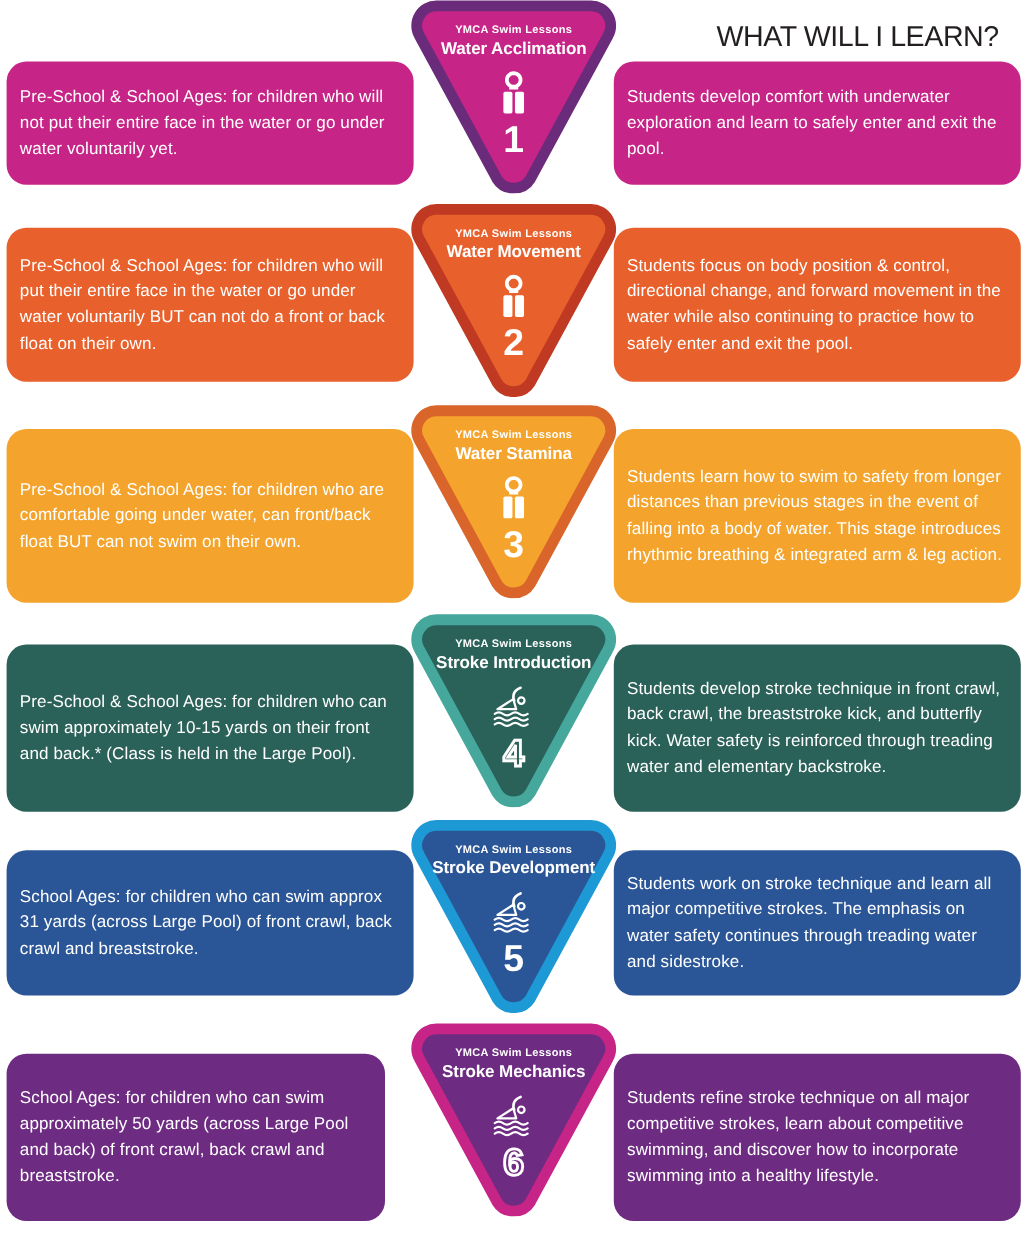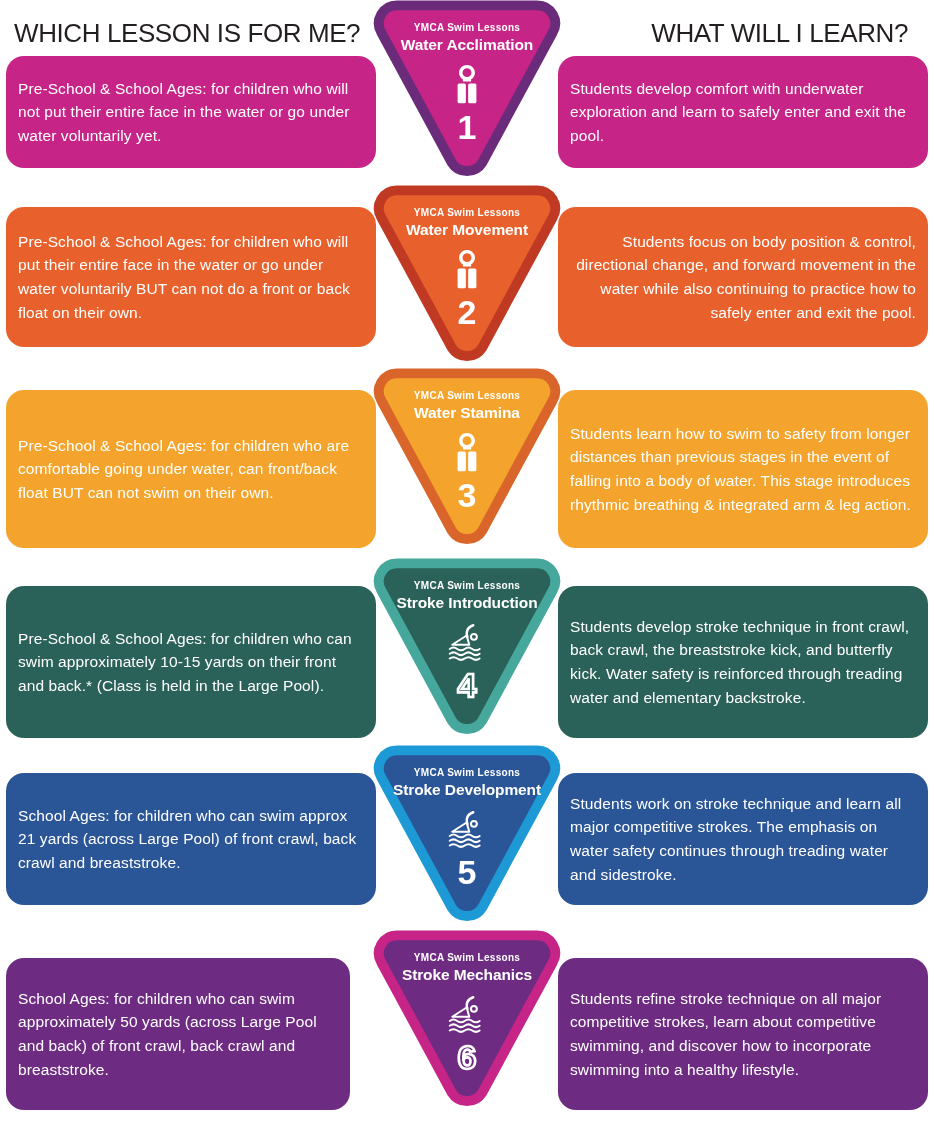--- a/index.html
+++ b/index.html
@@ -119,21 +119,20 @@
   .badge-num.outline {
     color: transparent;
     -webkit-text-stroke: 2.6px #ffffff;
   }
 </style>
 </head>
 <body>
 
 <div id="page">
 
-  <div class="header left">WHICH LESSON IS FOR ME?</div>
   <div class="header right">WHAT WILL I LEARN?</div>
 
   <div id="rows">
       <div class="row" style="top: 0px; height: 168px;">
         <div class="band left" style="top: 56px; width: 370px; height: 112px; background: rgb(199, 36, 135);">
           <span class="band-text">Pre-School &amp; School Ages: for children who will not put their entire face in the water or go under water voluntarily yet.</span>
         </div>
         <div class="band right" style="top: 56px; width: 370px; height: 112px; background: rgb(199, 36, 135);">
           <span class="band-text">Students develop comfort with underwater exploration and learn to safely enter and exit the pool.</span>
         </div>
@@ -152,21 +151,21 @@
               </svg>
             </div>
             <div class="badge-num">1</div>
           </div>
         </div>
       </div>
       <div class="row" style="top: 185px; height: 162px;">
         <div class="band left" style="top: 22px; width: 370px; height: 140px; background: rgb(232, 97, 44);">
           <span class="band-text">Pre-School &amp; School Ages: for children who will put their entire face in the water or go under water voluntarily BUT can not do a front or back float on their own.</span>
         </div>
-        <div class="band right" style="top: 22px; width: 370px; height: 140px; background: rgb(232, 97, 44); text-align: right;">
+        <div class="band right" style="top: 22px; width: 370px; height: 140px; background: rgb(232, 97, 44);">
           <span class="band-text">Students focus on body position &amp; control, directional change, and forward movement in the water while also continuing to practice how to safely enter and exit the pool.</span>
         </div>
         <div class="badge" style="top: 0px;">
           <svg viewBox="0 0 208 196" xmlns="http://www.w3.org/2000/svg" aria-hidden="true">
             <path d="M26 6 H182 A20 20 0 0 1 199.5 36 L121 181 A20 20 0 0 1 87 181 L8.5 36 A20 20 0 0 1 26 6 Z" fill="#e8612c" stroke="#c03a23" stroke-width="11" stroke-linejoin="round"></path>
           </svg>
           <div class="badge-content">
             <div class="badge-kicker">YMCA Swim Lessons</div>
             <div class="badge-title">Water Movement</div>
             <div class="badge-icon">
@@ -228,21 +227,21 @@
                 <path d="M6 35.2c2.6-1.9 5.2-1.9 7.8 0s5.2 1.9 7.8 0 5.2-1.9 7.8 0 5.2 1.9 7.8 0" fill="none" stroke="#fff" stroke-width="2.1" stroke-linecap="round"></path>
                 <path d="M6 40.2c2.6-1.9 5.2-1.9 7.8 0s5.2 1.9 7.8 0 5.2-1.9 7.8 0 5.2 1.9 7.8 0" fill="none" stroke="#fff" stroke-width="2.1" stroke-linecap="round"></path>
               </svg>
             </div>
             <div class="badge-num outline">4</div>
           </div>
         </div>
       </div>
       <div class="row" style="top: 745px; height: 160px;">
         <div class="band left" style="top: 28px; width: 370px; height: 132px; background: rgb(42, 85, 150);">
-          <span class="band-text">School Ages: for children who can swim approx 21 yards (across Large Pool) of front crawl, back crawl and breaststroke.</span>
+          <span class="band-text">School Ages: for children who can swim approx 31 yards (across Large Pool) of front crawl, back crawl and breaststroke.</span>
         </div>
         <div class="band right" style="top: 28px; width: 370px; height: 132px; background: rgb(42, 85, 150);">
           <span class="band-text">Students work on stroke technique and learn all major competitive strokes. The emphasis on water safety continues through treading water and sidestroke.</span>
         </div>
         <div class="badge" style="top: 0px;">
           <svg viewBox="0 0 208 196" xmlns="http://www.w3.org/2000/svg" aria-hidden="true">
             <path d="M26 6 H182 A20 20 0 0 1 199.5 36 L121 181 A20 20 0 0 1 87 181 L8.5 36 A20 20 0 0 1 26 6 Z" fill="#2a5596" stroke="#1d9ad6" stroke-width="11" stroke-linejoin="round"></path>
           </svg>
           <div class="badge-content">
             <div class="badge-kicker">YMCA Swim Lessons</div>

